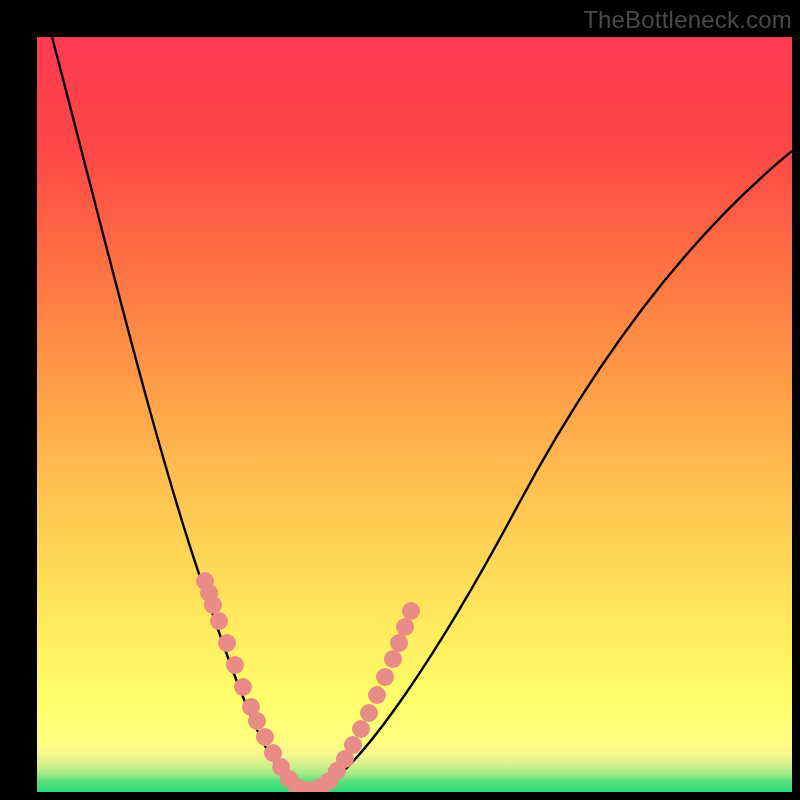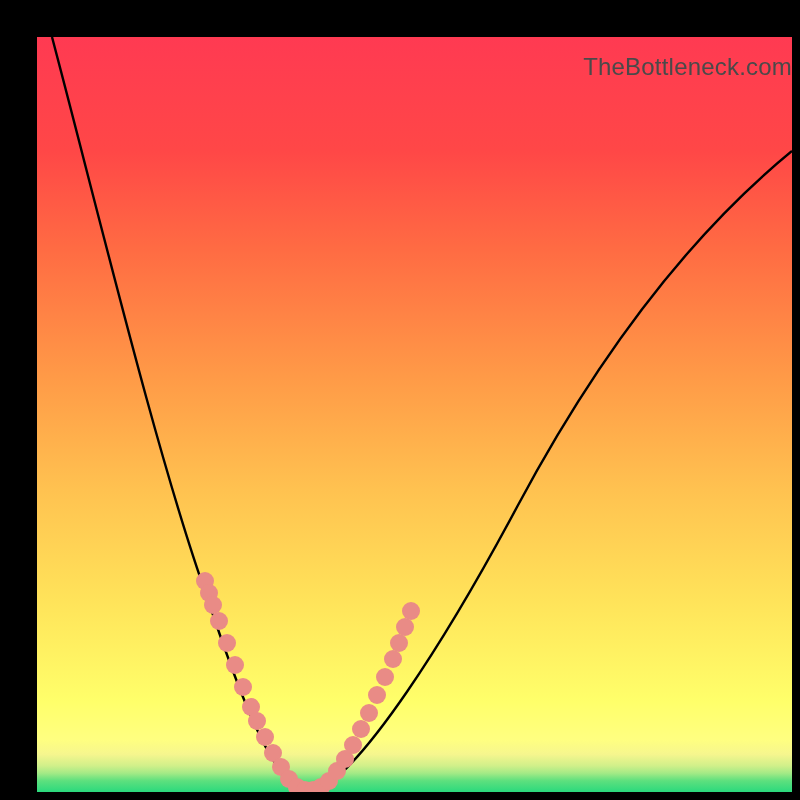--- a/index.html
+++ b/index.html
@@ -43,21 +43,20 @@
   }
   .watermark {
     position: absolute;
     top: 6px;
     right: 8px;
     color: #4a4a4a;
     font-size: 24px;
     font-weight: 500;
     font-family: Arial, Helvetica, sans-serif;
     letter-spacing: 0.2px;
-    margin-top: 47px;
   }
   svg.curve {
     position: absolute;
     left: 0;
     top: 0;
     width: 755px;
     height: 755px;
   }
 </style>
 </head>

